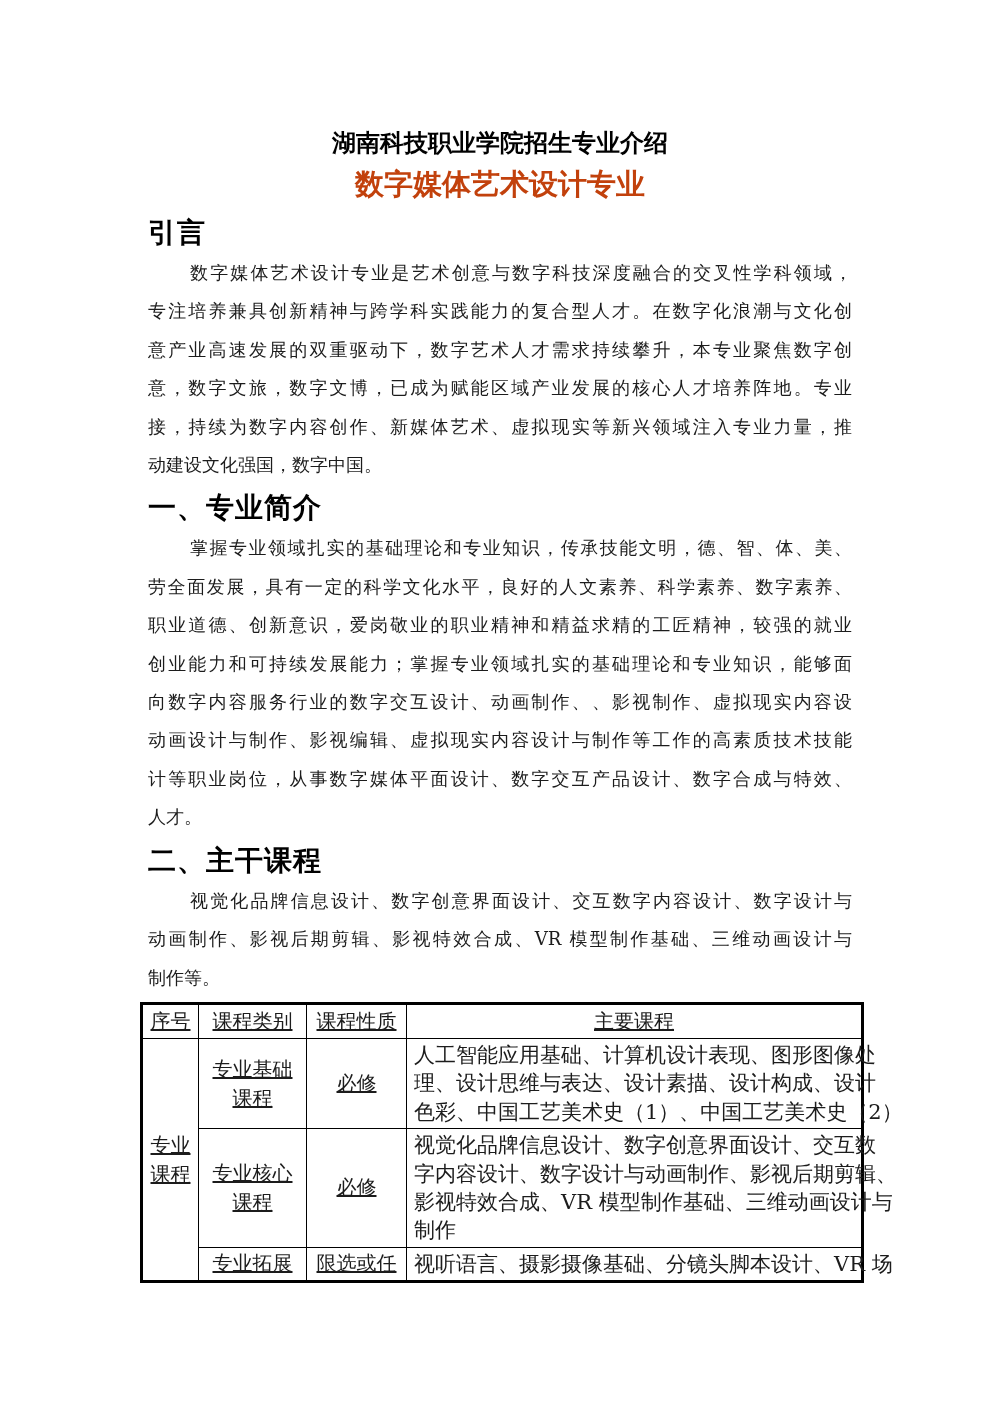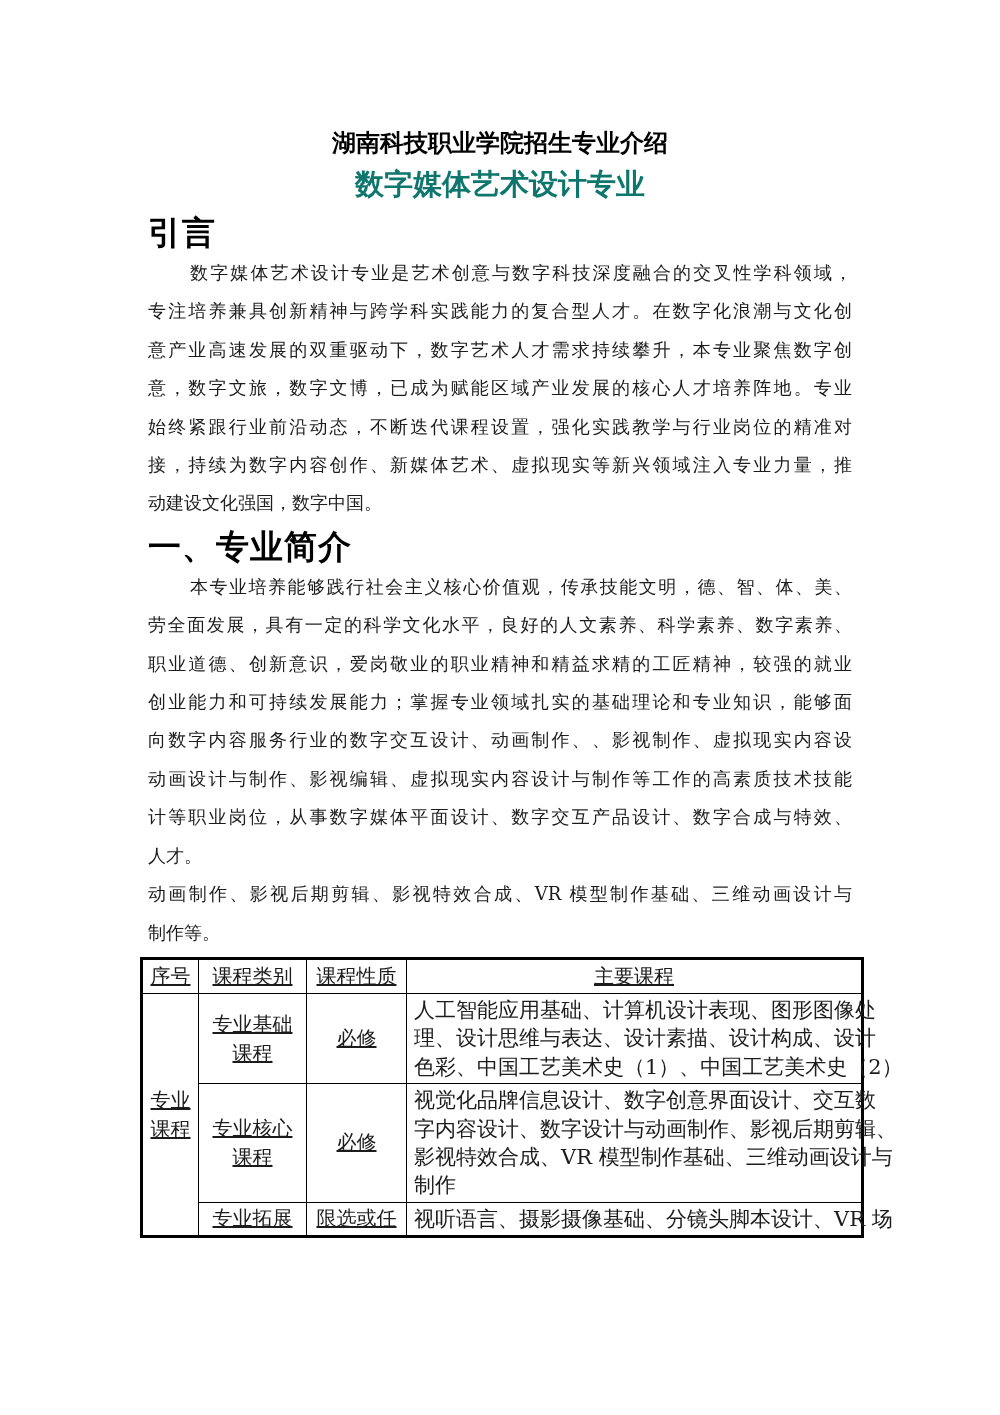--- a/index.html
+++ b/index.html
@@ -29,21 +29,21 @@
   }
   .doc-subtitle {
     font-family: "DejaVu Sans", "Liberation Sans", sans-serif;
     font-size: 29px;
     line-height: 44px;
     margin-top: 2px;
     font-weight: bold;
     text-align: center;
   }
   .sec-heading {
-    font-size: 33px;
+    font-size: 28px;
     line-height: 42px;
     font-weight: bold;
     color: #000000;
     letter-spacing: 1px;
   }
   .sec-heading.first { margin-top: 6px; }
   .sec-heading.mid { margin-top: 3px; }
   .para { margin: 0; }
   .pline {
     font-size: 18px;
@@ -97,49 +97,50 @@
     white-space: normal;
   }
 </style>
 </head>
 <body>
 
 <div class="page">
   <div class="doc">
 
     <div class="doc-title">湖南科技职业学院招生专业介绍</div>
-    <div class="doc-subtitle" style="color:#0f766e;">数字媒体艺术设计专业</div>
+    <div class="doc-subtitle" style="color:#c2410c;">数字媒体艺术设计专业</div>
 
     <div class="sec-heading first">引言</div>
 
     <div class="para">
       <div class="pline indent">数字媒体艺术设计专业是艺术创意与数字科技深度融合的交叉性学科领域，</div>
       <div class="pline">专注培养兼具创新精神与跨学科实践能力的复合型人才。在数字化浪潮与文化创</div>
       <div class="pline">意产业高速发展的双重驱动下，数字艺术人才需求持续攀升，本专业聚焦数字创</div>
       <div class="pline">意，数字文旅，数字文博，已成为赋能区域产业发展的核心人才培养阵地。专业</div>
-      <div class="pline">始终紧跟行业前沿动态，不断迭代课程设置，强化实践教学与行业岗位的精准对</div>
       <div class="pline">接，持续为数字内容创作、新媒体艺术、虚拟现实等新兴领域注入专业力量，推</div>
       <div class="pline end">动建设文化强国，数字中国。</div>
     </div>
 
     <div class="sec-heading mid">一、专业简介</div>
 
     <div class="para">
-      <div class="pline indent">本专业培养能够践行社会主义核心价值观，传承技能文明，德、智、体、美、</div>
+      <div class="pline indent">掌握专业领域扎实的基础理论和专业知识，传承技能文明，德、智、体、美、</div>
       <div class="pline">劳全面发展，具有一定的科学文化水平，良好的人文素养、科学素养、数字素养、</div>
       <div class="pline">职业道德、创新意识，爱岗敬业的职业精神和精益求精的工匠精神，较强的就业</div>
       <div class="pline">创业能力和可持续发展能力；掌握专业领域扎实的基础理论和专业知识，能够面</div>
       <div class="pline">向数字内容服务行业的数字交互设计、动画制作、、影视制作、虚拟现实内容设</div>
       <div class="pline">动画设计与制作、影视编辑、虚拟现实内容设计与制作等工作的高素质技术技能</div>
       <div class="pline">计等职业岗位，从事数字媒体平面设计、数字交互产品设计、数字合成与特效、</div>
       <div class="pline end">人才。</div>
     </div>
 
+    <div class="sec-heading mid">二、主干课程</div>
 
     <div class="para">
+      <div class="pline indent">视觉化品牌信息设计、数字创意界面设计、交互数字内容设计、数字设计与</div>
       <div class="pline">动画制作、影视后期剪辑、影视特效合成、VR 模型制作基础、三维动画设计与</div>
       <div class="pline end">制作等。</div>
     </div>
 
     <table class="course-table">
       <colgroup>
         <col style="width:57px">
         <col style="width:108px">
         <col style="width:100px">
         <col style="width:456px">

